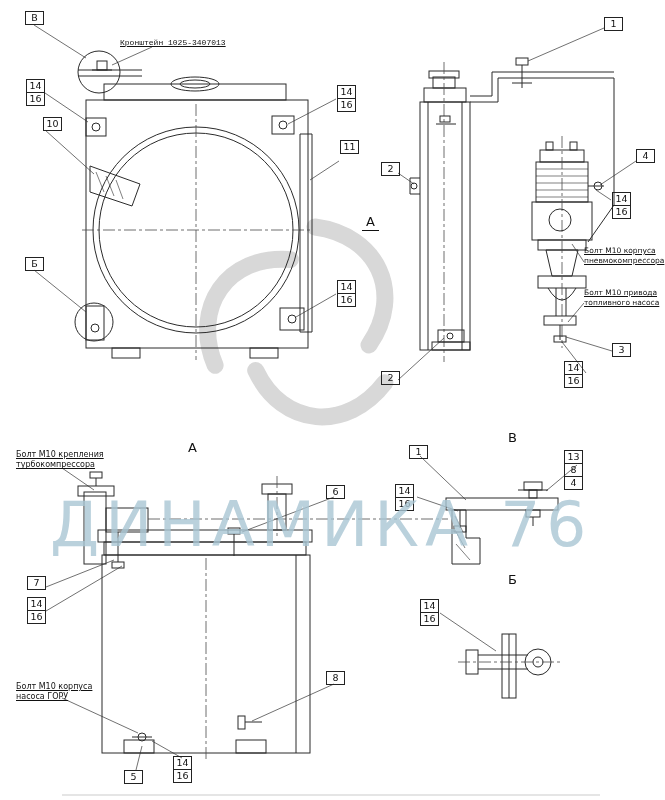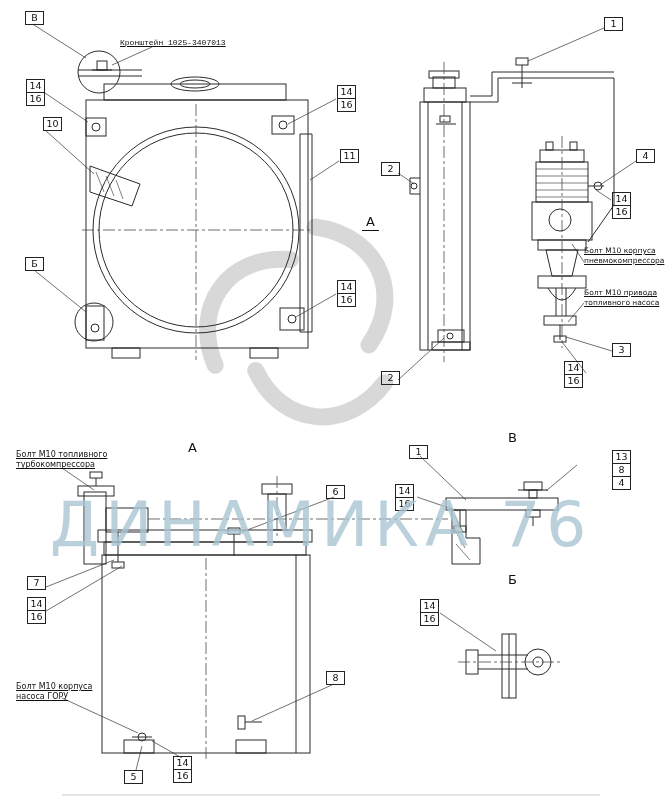--- a/index.html
+++ b/index.html
@@ -251,21 +251,21 @@
       <div class="callout" style="left: 26px; top: 118px; margin-left: 17px;">
         <span class="cbox">10</span>
       </div>
       <div class="callout" style="left: 25px; top: 258px;">
         <span class="cbox">Б</span>
       </div>
       <div class="callout" style="left: 337px; top: 86px;">
         <span class="cbox">14</span>
         <span class="cbox">16</span>
       </div>
-      <div class="callout" style="left: 340px; top: 150px;">
+      <div class="callout" style="left: 340px; top: 141px;">
         <span class="cbox">11</span>
       </div>
       <div class="callout" style="left: 337px; top: 281px;">
         <span class="cbox">14</span>
         <span class="cbox">16</span>
       </div>
       <div class="callout" style="left: 604px; top: 18px;">
         <span class="cbox">1</span>
       </div>
       <div class="callout" style="left: 381px; top: 163px;">
@@ -288,21 +288,21 @@
       <div class="callout" style="left: 381px; top: 372px;">
         <span class="cbox">2</span>
       </div>
       <div class="callout" style="left: 409px; top: 446px;">
         <span class="cbox">1</span>
       </div>
       <div class="callout" style="left: 395px; top: 485px;">
         <span class="cbox">14</span>
         <span class="cbox">16</span>
       </div>
-      <div class="callout" style="left: 612px; top: 451px;">
+      <div class="callout" style="left: 564px; top: 451px;">
         <span class="cbox">13</span>
         <span class="cbox">8</span>
         <span class="cbox">4</span>
       </div>
       <div class="callout" style="left: 326px; top: 486px;">
         <span class="cbox">6</span>
       </div>
       <div class="callout" style="left: 27px; top: 577px;">
         <span class="cbox">7</span>
       </div>
@@ -324,21 +324,21 @@
         <span class="cbox">14</span>
         <span class="cbox">16</span>
       </div>
     </div>
 
   <div class="ann" style="left:120px; top:38px;font-family:Liberation Mono, monospace;">Кронштейн 1025-3407013</div>
   <div class="ann" style="left:584px; top:246px; font-size:7.5px;">Болт М10 корпуса
 пневмокомпрессора</div>
   <div class="ann" style="left:584px; top:288px; font-size:7.5px;">Болт М10 привода
 топливного насоса</div>
-  <div class="ann" style="left:16px; top:450px;">Болт М10 топливного
+  <div class="ann" style="left:16px; top:450px;">Болт М10 крепления
 турбокомпрессора</div>
   <div class="ann" style="left:16px; top:682px;">Болт М10 корпуса
 насоса ГОРУ</div>
 
   <div class="view-label sec" style="left:362px; top:214px;">А</div>
   <div class="view-label" style="left:188px; top:440px;">А</div>
   <div class="view-label" style="left:508px; top:430px;">В</div>
   <div class="view-label" style="left:508px; top:572px;">Б</div>
 
   <div class="watermark">ДИНАМИКА 76</div>

